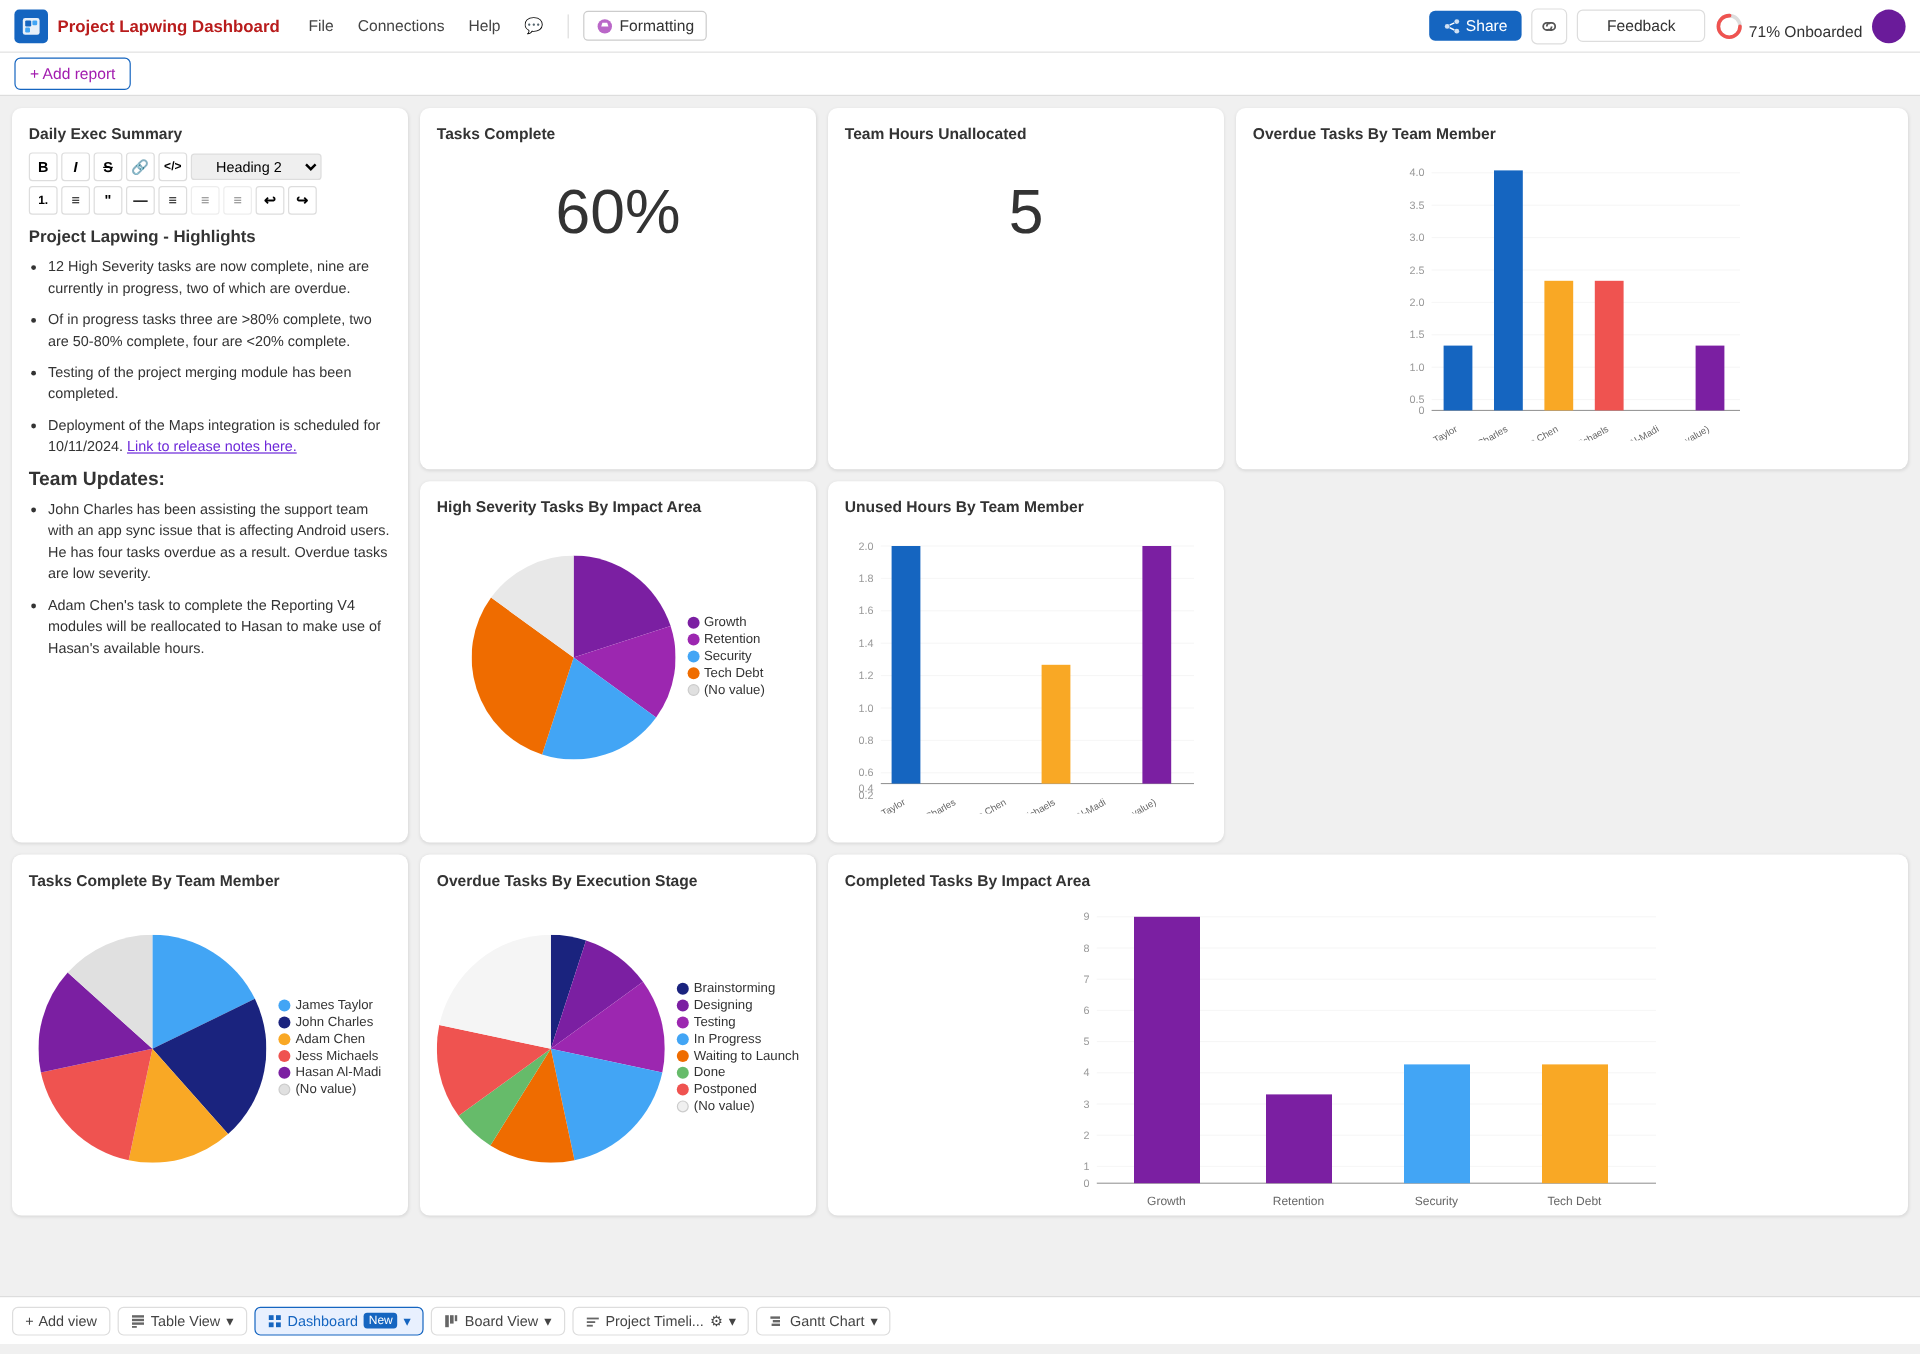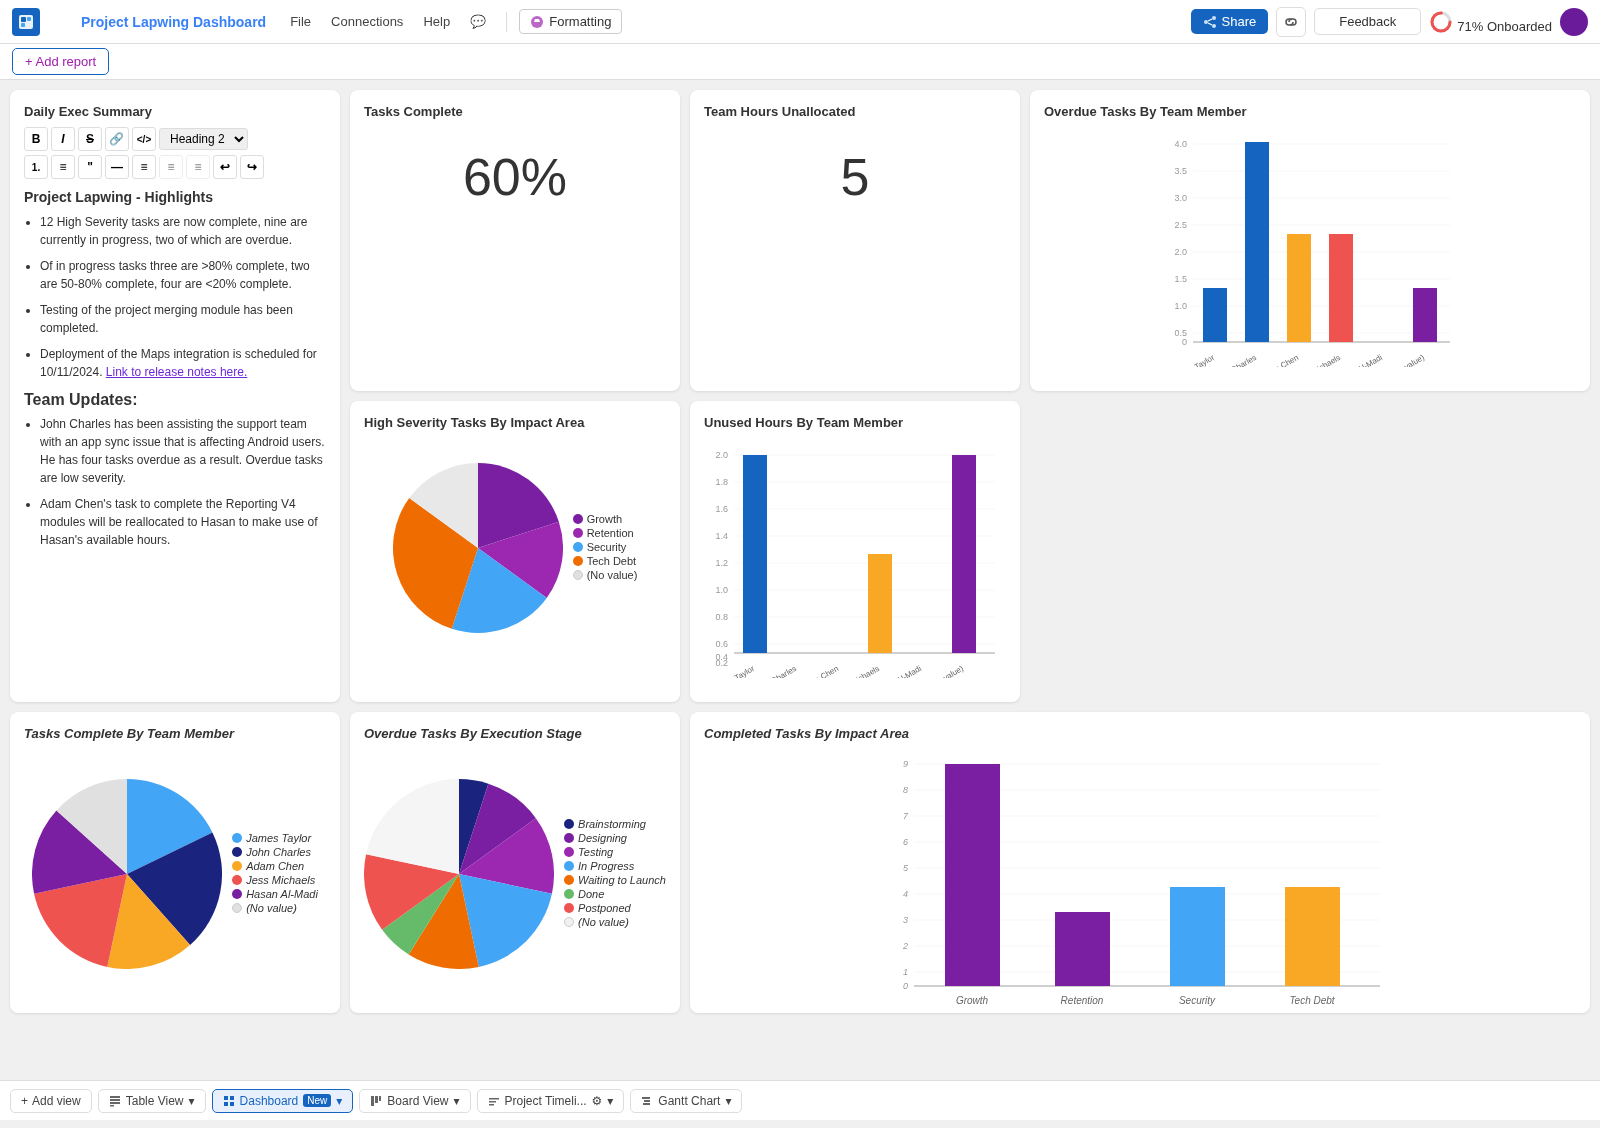--- a/index.html
+++ b/index.html
@@ -1,50 +1,50 @@
 <!DOCTYPE html>
 <html><head>
   <meta charset="utf-8">
   <style>
     * { box-sizing: border-box; margin: 0; padding: 0; }
     body { font-family: -apple-system, BlinkMacSystemFont, 'Segoe UI', sans-serif; font-size: 13px; background: #f0f0f0; color: #333; }
 
     
     .top-bar { display: flex; align-items: center; background: white; border-bottom: 1px solid #ddd; padding: 0 12px; height: 44px; gap: 8px; }
     .app-logo { width: 28px; height: 28px; background: #1565c0; border-radius: 4px; display: flex; align-items: center; justify-content: center; color: white; font-size: 10px; font-weight: bold; flex-shrink: 0; }
-    .project-title { font-size: 14px; font-weight: 600; color: #3b82f6; margin-right: 8px; margin-left: 33px; }
+    .project-title { font-size: 14px; font-weight: 600; color: #b91c1c; margin-right: 8px; }
     .menu-items { display: flex; gap: 4px; }
     .menu-item { padding: 4px 8px; font-size: 13px; color: #444; cursor: pointer; border-radius: 3px; }
     .separator { width: 1px; background: #ddd; height: 20px; margin: 0 4px; }
     .formatting-btn { display: flex; align-items: center; gap: 5px; padding: 4px 10px; border: 1px solid #ccc; border-radius: 4px; font-size: 13px; cursor: pointer; background: white; }
     .top-right { margin-left: auto; display: flex; align-items: center; gap: 8px; }
     .share-btn { display: flex; align-items: center; gap: 5px; background: #1565c0; color: white; padding: 5px 12px; border-radius: 5px; font-size: 13px; cursor: pointer; }
     .link-btn { width: 30px; height: 30px; display: flex; align-items: center; justify-content: center; border: 1px solid #ddd; border-radius: 5px; cursor: pointer; }
     .feedback-btn { padding: 5px 24px; border: 1px solid #ddd; border-radius: 5px; font-size: 13px; cursor: pointer; background: white; }
     .onboarded-badge { display: flex; align-items: flex-end; gap: 4px; font-size: 13px; }
     .avatar { width: 28px; height: 28px; background: #6a1b9a; border-radius: 50%; }
 
     
     .toolbar-bar { background: white; border-bottom: 1px solid #ddd; padding: 4px 12px; display: flex; align-items: center; gap: 8px; }
     .add-report-btn { display: flex; align-items: center; gap: 5px; padding: 5px 12px; border: 1px solid #1565c0; border-radius: 5px; color: #a21caf; font-size: 13px; cursor: pointer; background: white; }
 
     
     .dashboard { padding: 10px; background: #f0f0f0; min-height: calc(100vh - 88px - 40px); }
     .dashboard-grid { display: grid; grid-template-columns: 330px 330px 330px 1fr; gap: 10px; margin-bottom: 10px; }
-    .dashboard-row2 { display: grid; grid-template-columns: 330px 330px 1fr; gap: 10px; font-style: italic; }
+    .dashboard-row2 { display: grid; grid-template-columns: 330px 330px 1fr; gap: 10px; }
 
     .card { background: white; border-radius: 8px; padding: 14px; box-shadow: 0 1px 3px rgba(0,0,0,0.1); }
     .card-title { font-size: 13px; font-weight: 600; color: #333; margin-bottom: 8px; }
 
     
     .exec-card { grid-column: 1; grid-row: 1 / 3; }
     .editor-toolbar { display: flex; flex-direction: column; gap: 4px; margin-bottom: 10px; }
     .editor-row { display: flex; gap: 3px; align-items: center; }
     .editor-btn { width: 24px; height: 24px; display: flex; align-items: center; justify-content: center; border: 1px solid #ddd; border-radius: 3px; cursor: pointer; font-size: 12px; font-weight: bold; background: white; }
-    .heading-select { padding: 2px 6px; border: 1px solid #ddd; border-radius: 3px; font-size: 12px; cursor: pointer; }
+    .heading-select { padding: 2px 16px; border: 1px solid #ddd; border-radius: 3px; font-size: 12px; cursor: pointer; }
     .exec-highlights h3 { font-size: 14px; font-weight: 700; margin-bottom: 8px; margin-top: 8px; }
     .exec-highlights ul { padding-left: 16px; }
     .exec-highlights li { margin-bottom: 8px; font-size: 12px; line-height: 1.5; color: #333; }
     .link-text { color: #6d28d9; text-decoration: underline; cursor: pointer; }
     .team-updates-title { font-size: 16px; font-weight: 700; margin: 10px 0 6px; }
 
     
     .big-number { font-size: 52px; font-weight: 300; text-align: center; padding: 20px 0; }
 
     

